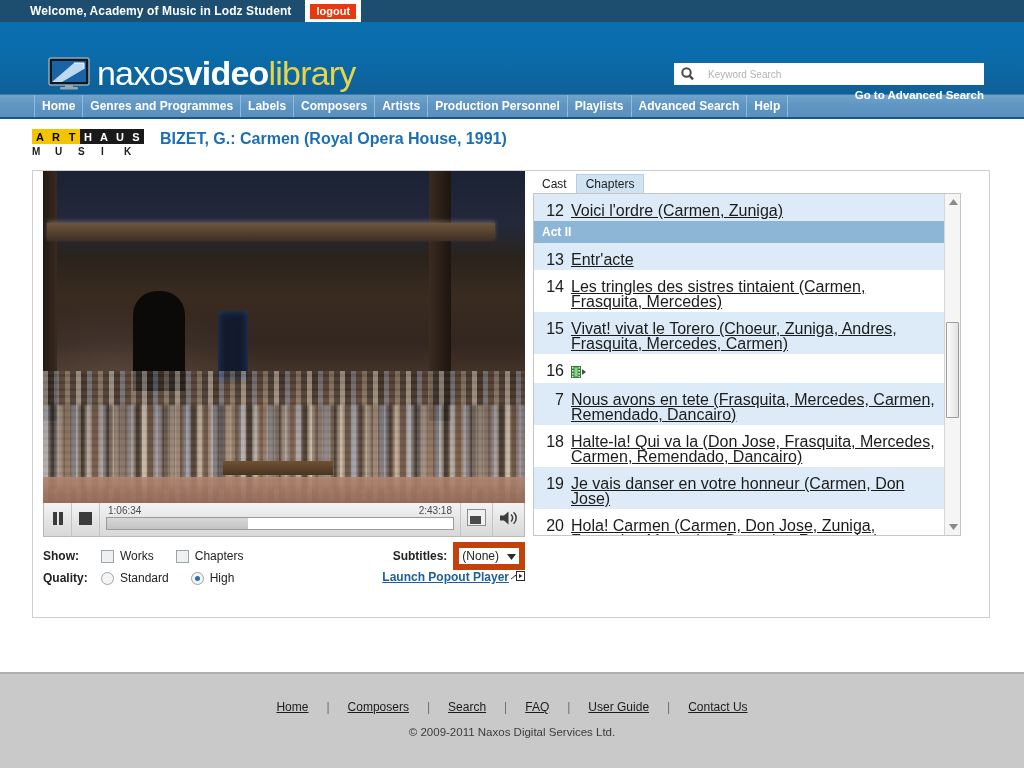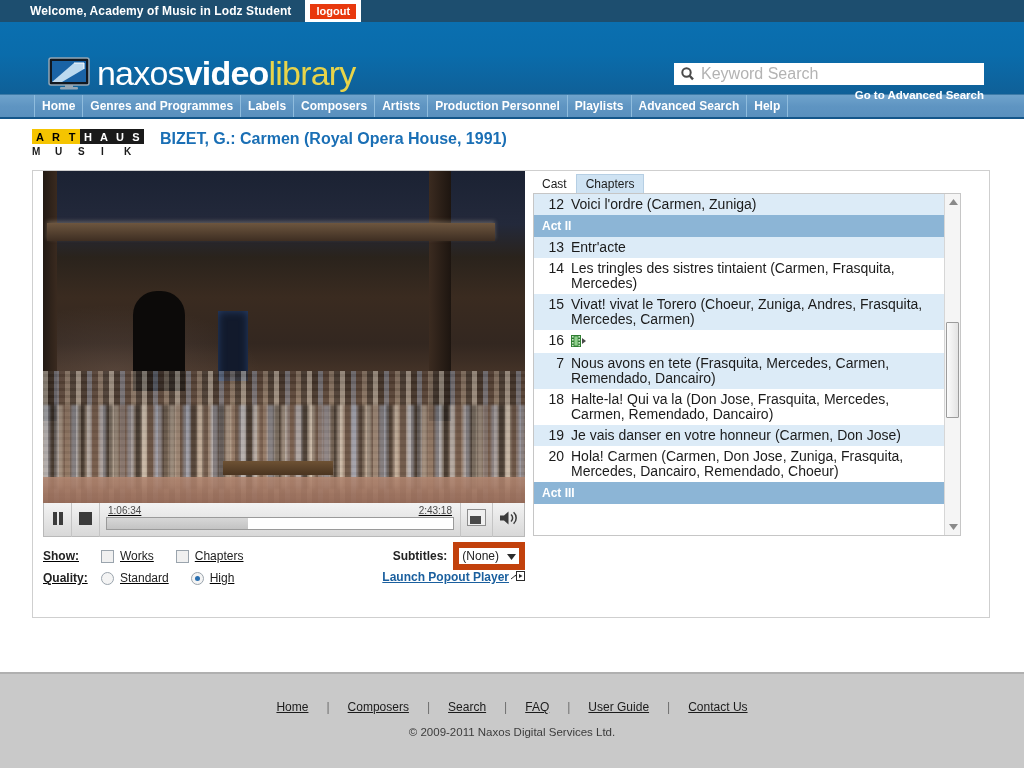--- a/index.html
+++ b/index.html
@@ -76,24 +76,25 @@
     display: flex;
     align-items: center;
     padding-left: 4px;
   }
   #search-icon { width: 18px; height: 16px; flex: 0 0 18px; }
   #search-input {
     border: 0;
     outline: none;
     flex: 1;
     font-family: "Liberation Sans", sans-serif;
-    font-size: 16px;
+    font-size: 10px;
     color: #a16207;
     height: 18px;
     padding: 0 4px;
+    margin-left: 7px;
   }
   #search-input::placeholder { color: #b3b3b3; }
   #advanced-search-link {
     display: block;
     text-align: right;
     margin-top: 4px;
     color: #ffffff;
     font-size: 11.5px;
     font-weight: bold;
     text-decoration: none;
@@ -168,21 +169,20 @@
     border: 1px solid #cfcfcf;
     background: #ffffff;
     height: 448px;
     position: relative;
   }
 
   #player-col {
     position: absolute;
     left: 10px; top: 0px;
     width: 444px;
-    text-decoration: underline;
   }
   #video-frame {
     width: 482px; height: 332px;
     position: relative;
     overflow: hidden;
     background: #120b08;
   }
   
   .vid-layer { position: absolute; left: 0; right: 0; }
   #vid-bg {
@@ -383,30 +383,30 @@
     border: 1px solid #c6c6c6;
     background: #ffffff;
     height: 343px;
     display: flex;
     position: relative;
     overflow: hidden;
   }
   #list-rows { flex: 1; }
   .row {
     display: flex;
-    font-size: 14px;
+    font-size: 16px;
     color: #1b1b1b;
     line-height: 15px;
-    padding: 3px 6px 3px 8px;
+    padding: 9px 6px 3px 8px;
     cursor: pointer;
   }
   .row.alt { background: #dcebf7; }
   .row.plain { background: #ffffff; }
   .row-num { width: 22px; flex: 0 0 22px; text-align: right; margin-right: 7px; }
-  .row-title { flex: 1; }
+  .row-title { flex: 1; text-decoration: underline; }
   .act-row {
     background: #8cb5d6;
     color: #ffffff;
     font-weight: bold;
     font-size: 12px;
     padding: 4px 6px 4px 8px;
     cursor: pointer;
   }
   .film-icon {
     display: inline-block;

